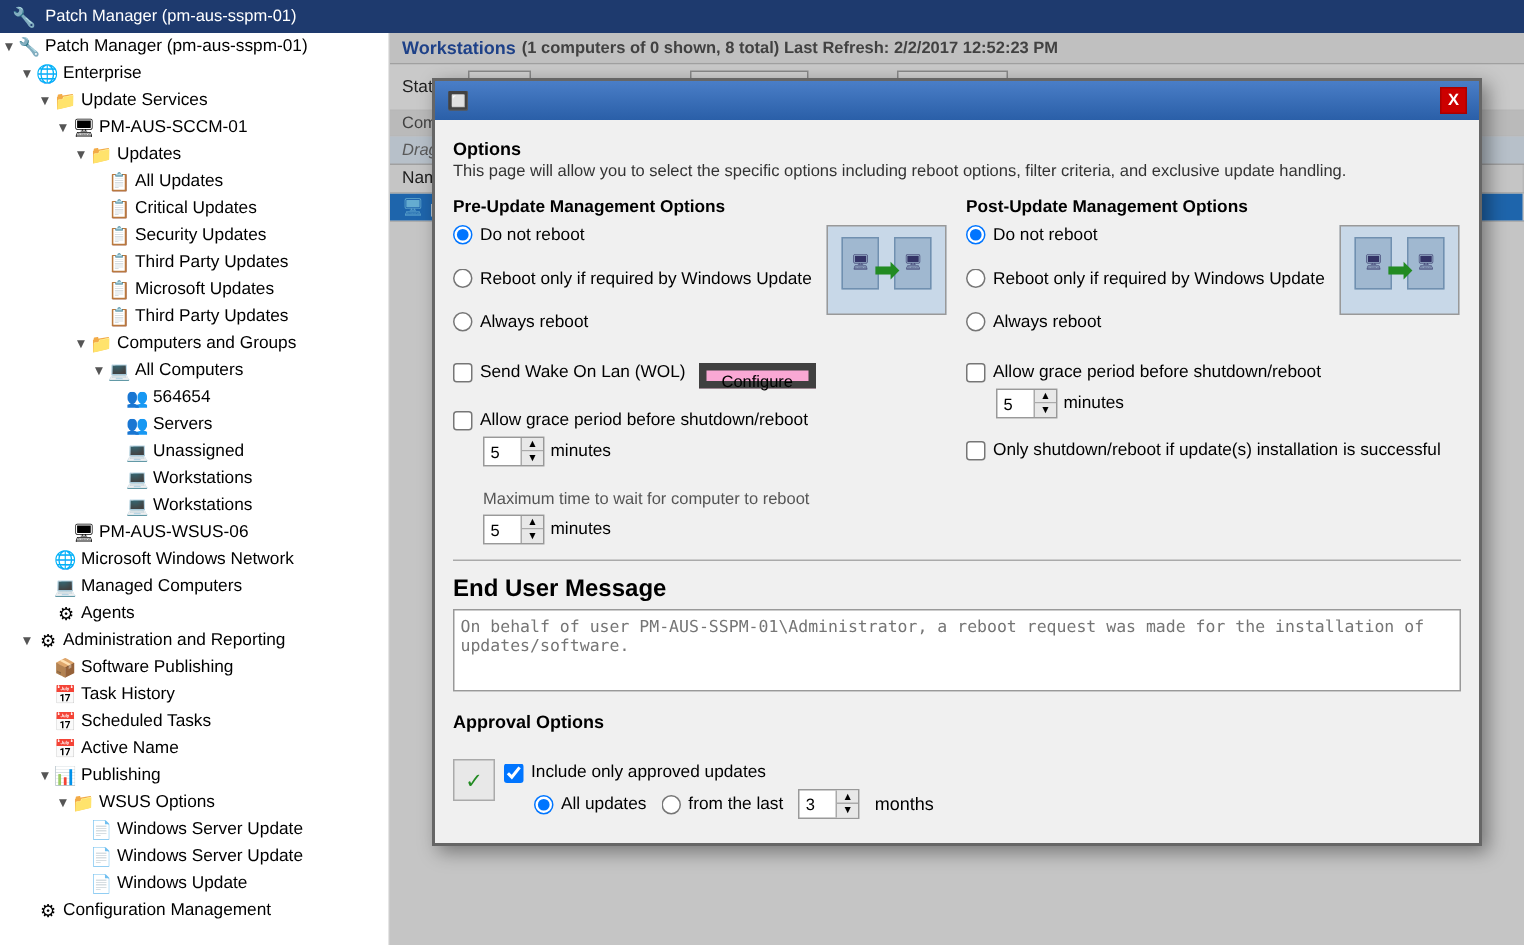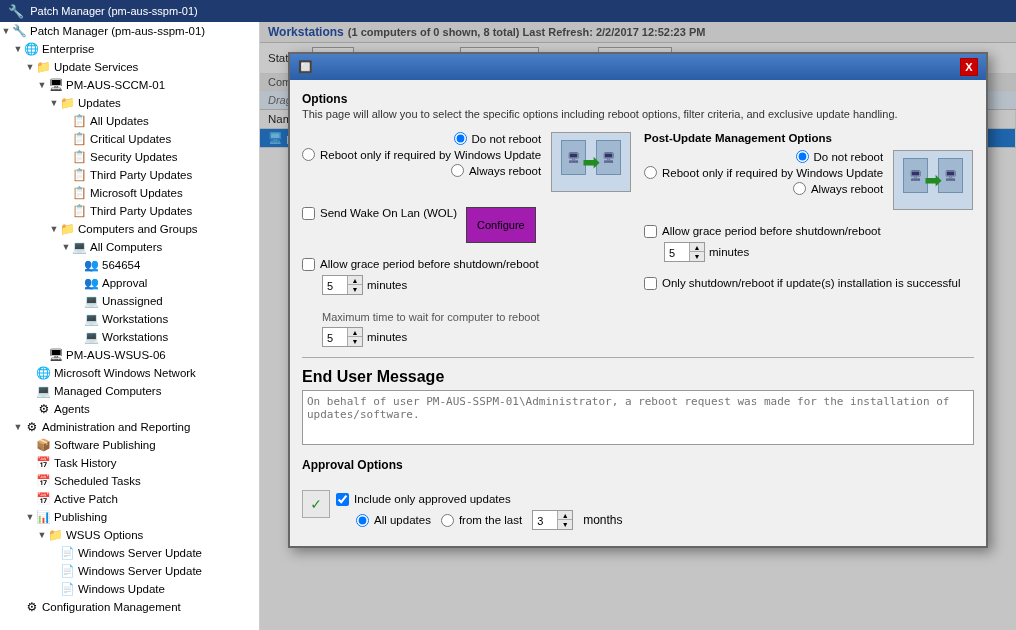--- a/index.html
+++ b/index.html
@@ -45,28 +45,28 @@
     .modal-title-text { font-size: 12px; font-weight: bold; flex: 1; text-align: center; }
     .modal-close-btn { background: #cc0000; border: 1px solid #aa0000; color: white; width: 18px; height: 18px; display: flex; align-items: center; justify-content: center; cursor: pointer; font-size: 11px; font-weight: bold; }
     .modal-icon-left { width: 18px; }
     .modal-body { padding: 12px; overflow-y: auto; flex: 1; }
     .options-header { font-weight: bold; font-size: 12px; margin-bottom: 2px; }
     .options-desc { font-size: 11px; color: #333; margin-bottom: 12px; }
 
     .two-col { display: grid; grid-template-columns: 1fr 1fr; gap: 12px; }
     .options-section { }
     .section-title { font-weight: bold; font-size: 11.5px; margin-bottom: 6px; }
-    .radio-group { display: flex; flex-direction: column; gap: 3px; margin-bottom: 6px; align-items: flex-end; }
+    .radio-group { display: flex; flex-direction: column; gap: 16px; margin-bottom: 6px; }
     .radio-item { display: flex; align-items: center; gap: 5px; font-size: 11.5px; }
     .radio-item input[type="radio"] { width: 13px; height: 13px; }
     .reboot-visual { width: 80px; height: 60px; background: #c8d8e8; border: 1px solid #999; display: flex; align-items: center; justify-content: center; position: relative; overflow: hidden; }
 
     .checkbox-item { display: flex; align-items: flex-start; gap: 5px; font-size: 11.5px; margin-top: 15px; }
     .checkbox-item input[type="checkbox"] { width: 13px; height: 13px; }
-    .configure-btn { background: #a21caf; border: 1px solid #404040; padding: 2px 10px; font-size: 11px; cursor: pointer; margin-left: 4px; height: 36px; }
+    .configure-btn { background: #f9a8d4; border: 5px solid #404040; padding: 2px 10px; font-size: 11px; cursor: pointer; margin-left: 4px; height: 17px; }
     .minutes-row { display: flex; align-items: center; gap: 4px; font-size: 11.5px; margin-top: 4px; margin-left: 20px; }
     .spinner-box { display: flex; border: 1px solid #999; height: 20px; background: white; }
     .spinner-val { padding: 0 4px; font-size: 11px; line-height: 20px; min-width: 24px; }
     .spinner-btns { display: flex; flex-direction: column; border-left: 1px solid #aaa; }
     .spinner-btn { width: 14px; height: 10px; display: flex; align-items: center; justify-content: center; font-size: 7px; background: #e8e8e8; border: none; cursor: pointer; }
     .spinner-btn:first-child { border-bottom: 1px solid #aaa; }
     .max-wait-text { font-size: 11px; color: #555; margin-top: 16px; margin-left: 20px; }
 
     .section-divider { border: none; border-top: 1px solid #aaa; margin: 10px 0; }
 
@@ -175,21 +175,21 @@
           <div class="tree-item">
             <span style="display: inline-block; width: 72px;"></span>
             <span class="expander"></span>
             <span class="tree-icon">👥</span>
             <span class="tree-label">564654</span>
           </div>
           <div class="tree-item">
             <span style="display: inline-block; width: 72px;"></span>
             <span class="expander"></span>
             <span class="tree-icon">👥</span>
-            <span class="tree-label">Approval</span>
+            <span class="tree-label">Servers</span>
           </div>
           <div class="tree-item">
             <span style="display: inline-block; width: 72px;"></span>
             <span class="expander"></span>
             <span class="tree-icon">💻</span>
             <span class="tree-label">Unassigned</span>
           </div>
           <div class="tree-item">
             <span style="display: inline-block; width: 72px;"></span>
             <span class="expander"></span>
@@ -247,21 +247,21 @@
           <div class="tree-item">
             <span style="display: inline-block; width: 24px;"></span>
             <span class="expander"></span>
             <span class="tree-icon">📅</span>
             <span class="tree-label">Scheduled Tasks</span>
           </div>
           <div class="tree-item">
             <span style="display: inline-block; width: 24px;"></span>
             <span class="expander"></span>
             <span class="tree-icon">📅</span>
-            <span class="tree-label">Active Patch</span>
+            <span class="tree-label">Active Name</span>
           </div>
           <div class="tree-item">
             <span style="display: inline-block; width: 24px;"></span>
             <span class="expander">▼</span>
             <span class="tree-icon">📊</span>
             <span class="tree-label">Publishing</span>
           </div>
           <div class="tree-item">
             <span style="display: inline-block; width: 36px;"></span>
             <span class="expander">▼</span>
@@ -352,20 +352,21 @@
             <span class="modal-icon-left">🔲</span>
             <div class="modal-close-btn">X</div>
           </div>
           <div class="modal-body">
             <div class="options-header">Options</div>
             <div class="options-desc">This page will allow you to select the specific options including reboot options, filter criteria, and exclusive update handling.</div>
 
             <div class="two-col">
 
               <div class="options-section">
+                <div class="section-title">Pre-Update Management Options</div>
                 <div style="display:flex; align-items:flex-start; gap:10px;">
                   <div class="radio-group">
                     <label class="radio-item">
                       <input type="radio" name="pre-reboot" checked="" style="">
                       <span>Do not reboot</span>
                     </label>
                     <label class="radio-item">
                       <input type="radio" name="pre-reboot" style="">
                       <span>Reboot only if required by Windows Update</span>
                     </label>

